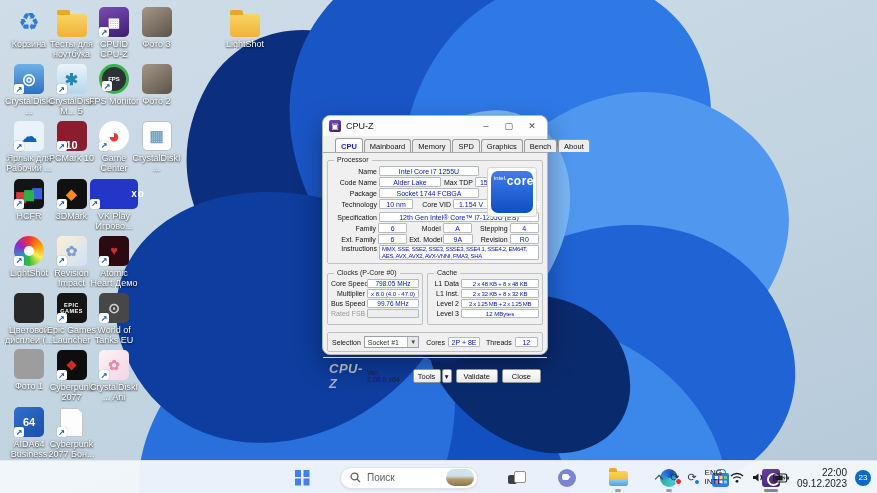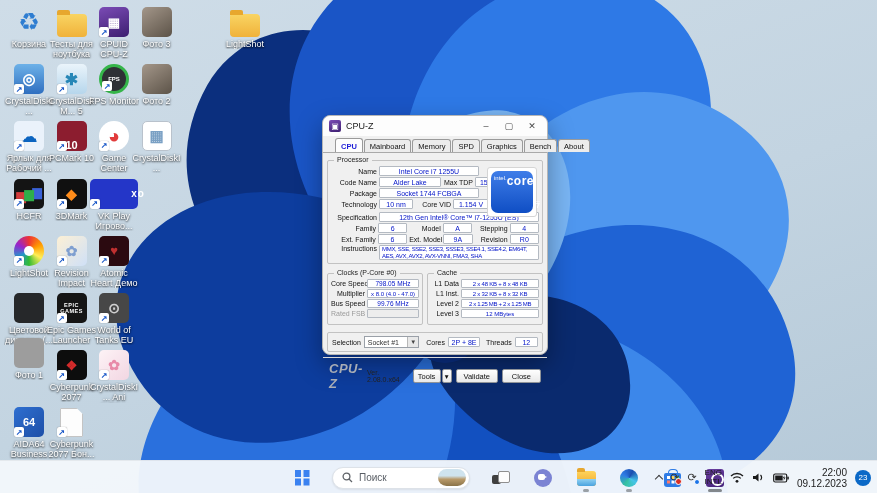--- a/index.html
+++ b/index.html
@@ -84,21 +84,21 @@
   .ver  { font-size:7px; color:#222; }
   .btn  { height:14px; font-size:7.5px; color:#111; background:linear-gradient(#fefefe,#e9e9e9); border:1px solid #8f9398;
           border-radius:2px; display:flex; align-items:center; justify-content:center; }
 
   
   .taskbar { position:absolute; left:0; right:0; bottom:0; height:33px; background:rgba(242,247,251,.96);
              border-top:1px solid rgba(0,0,0,.05); }
   .weather { position:absolute; left:8px; top:0; height:33px; display:flex; align-items:center; gap:6px; }
   .w-temp { font-size:10px; color:#2b2b2b; line-height:11px; }
   .w-cond { font-size:9px; color:#5d6a74; line-height:10px; }
-  .tb-center { position:absolute; left:289px; top:0; height:33px; display:flex; align-items:center; gap:17px; }
+  .tb-center { position:absolute; left:289px; top:0; height:33px; display:flex; align-items:center; gap:25px; }
   .tb-item { position:relative; width:26px; height:30px; display:flex; align-items:center; justify-content:center; }
   .tb-item .ind { position:absolute; bottom:1px; left:50%; transform:translateX(-50%); width:6px; height:3px; border-radius:2px; background:#9aa0a6; }
   .tb-item.active .ind { width:14px; background:#82878c; }
   .i-start { position:relative; width:15px; height:15px; }
   .i-start::before { content:""; position:absolute; left:0; top:0; width:6.5px; height:6.5px; background:#3b82f0;
                      box-shadow:8.5px 0 0 #3b82f0, 0 8.5px 0 #3b82f0, 8.5px 8.5px 0 #3b82f0; }
   .searchpill { width:138px; height:22px; background:#fff; border:1px solid #dde2e8; border-radius:12px; display:flex;
                 align-items:center; gap:6px; padding:0 3px 0 9px; box-shadow:0 1px 2px rgba(0,0,0,.08); }
   .s-text { font-size:10px; color:#5a5f66; flex:1; }
   .s-thumb { width:28px; height:17px; border-radius:9px; background:linear-gradient(#cfe3ee 40%,#b99a6a 60%, #8a7348); }
@@ -281,21 +281,21 @@
         </div>
         <div class="dlabel">Epic Games Launcher</div>
       </div>
       <div class="dicon" style="left: 91px; top: 293px;">
         <div class="tile k-wot">
           <span class="g">⊙</span>
           <span class="sc">↗</span>
         </div>
         <div class="dlabel">World of Tanks EU</div>
       </div>
-      <div class="dicon" style="left: 6px; top: 338px;">
+      <div class="dicon" style="left: 6px; top: 349px;">
         <div class="tile k-grayphoto"></div>
         <div class="dlabel">Фото 1</div>
       </div>
       <div class="dicon" style="left: 48.5px; top: 350.2px;">
         <div class="tile k-cyberpunk">
           <span class="g">❖</span>
           <span class="sc">↗</span>
         </div>
         <div class="dlabel">Cyberpunk 2077</div>
       </div>

